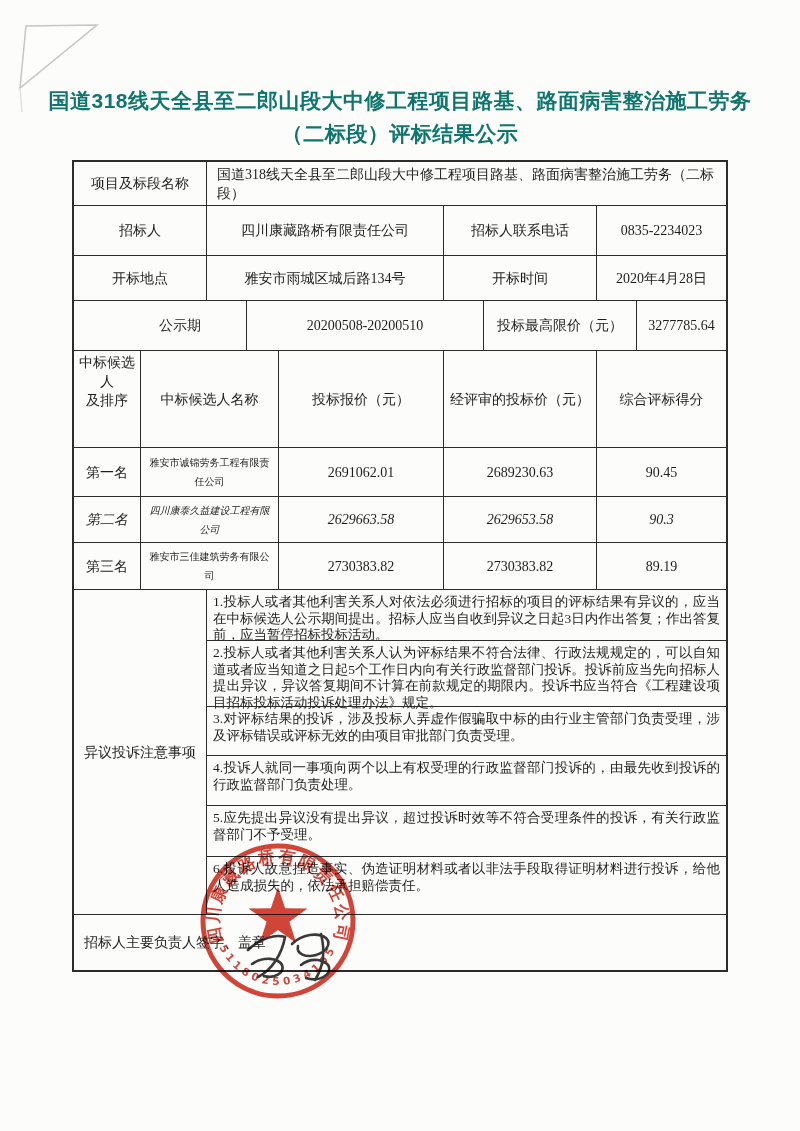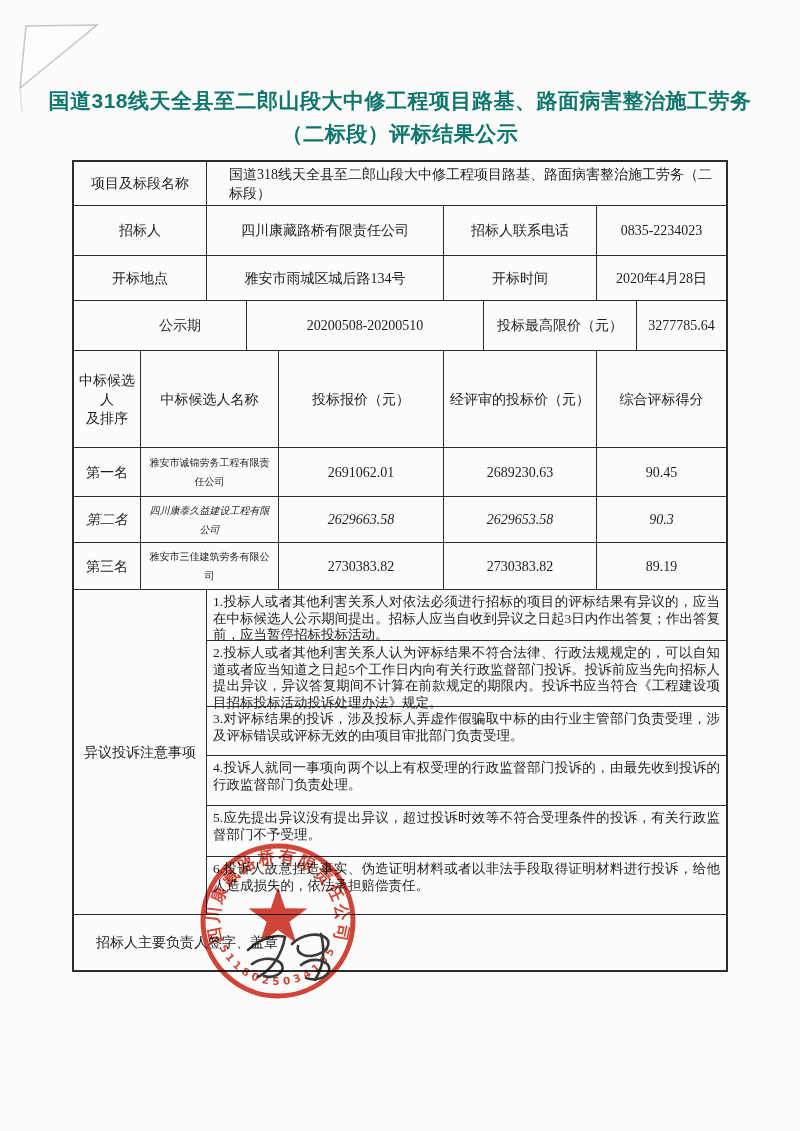--- a/index.html
+++ b/index.html
@@ -17,38 +17,38 @@
     border:2px solid #2c2c2c;background:transparent;box-sizing:content-box;
   }
   .row{display:flex;box-sizing:border-box;border-top:1.5px solid #2c2c2c;}
   .row.first{border-top:none;}
   .cell{
     box-sizing:border-box;border-left:1.5px solid #2c2c2c;
     display:flex;align-items:center;justify-content:center;text-align:center;
     font-size:14px;line-height:19px;padding:2px 5px;
   }
   .cell.nb{border-left:none;}
-  .cell.left{justify-content:flex-start;text-align:left;padding-left:22px;}
+  .cell.left{justify-content:flex-start;text-align:left;padding-left:10px;}
   .w-label{width:132px;flex:none;}
   .w-val{width:237px;flex:none;}
   .w-l2{width:153px;flex:none;}
   .w-v2{flex:1;}
   .w-rank{width:66px;flex:none;}
   .w-name{width:138px;flex:none;font-size:10px;}
   .w-bid{width:165px;flex:none;}
   .w-eval{width:153px;flex:none;}
   .w-score{flex:1;}
   .notes-content{flex:1;display:flex;flex-direction:column;align-items:stretch;
     padding:0;text-align:left;}
   .nrow{
     box-sizing:border-box;border-top:1.5px solid #2c2c2c;
     font-size:13.5px;line-height:16.5px;padding:4px 6px 0 6px;text-align:justify;
   }
   .nrow.first{border-top:none;}
-  .stack{display:flex;flex-direction:column;align-items:center;justify-content:center;}
+  .stack{display:flex;flex-direction:column;align-items:center;justify-content:flex-start;}
   .overlay{position:absolute;pointer-events:none;}
   .seal-wrap{left:188px;top:834px;width:184px;height:172px;opacity:.9;mix-blend-mode:multiply;}
 </style>
 </head>
 <body>
 
 <div class="sheet">
 
   <svg class="overlay" style="left:0;top:0;width:120px;height:115px;" viewBox="0 0 120 115">
     <polygon points="20,88 26,26 97,25" fill="#fdfdfc" stroke="#c5c5ca" stroke-width="1.5"></polygon>

